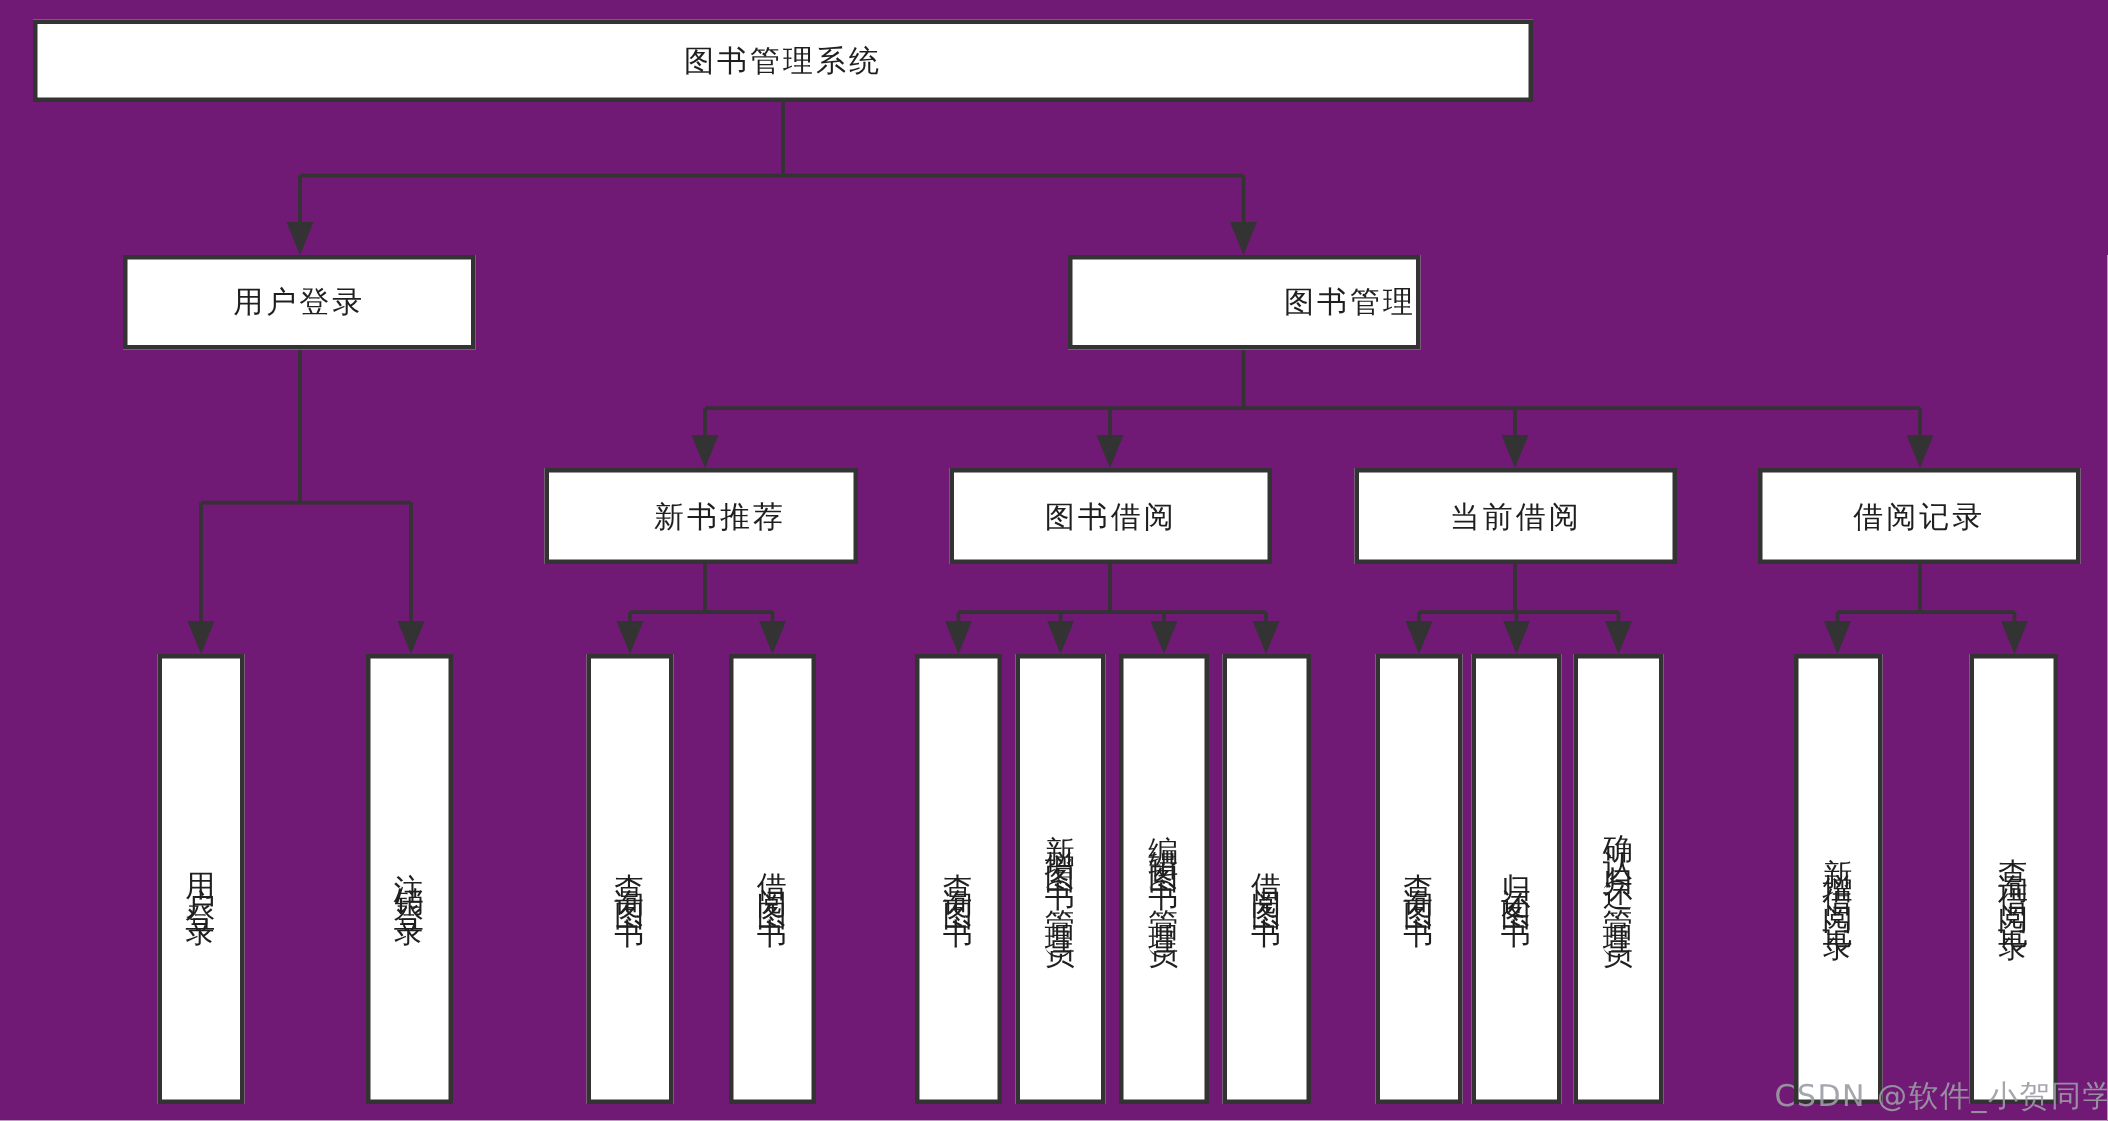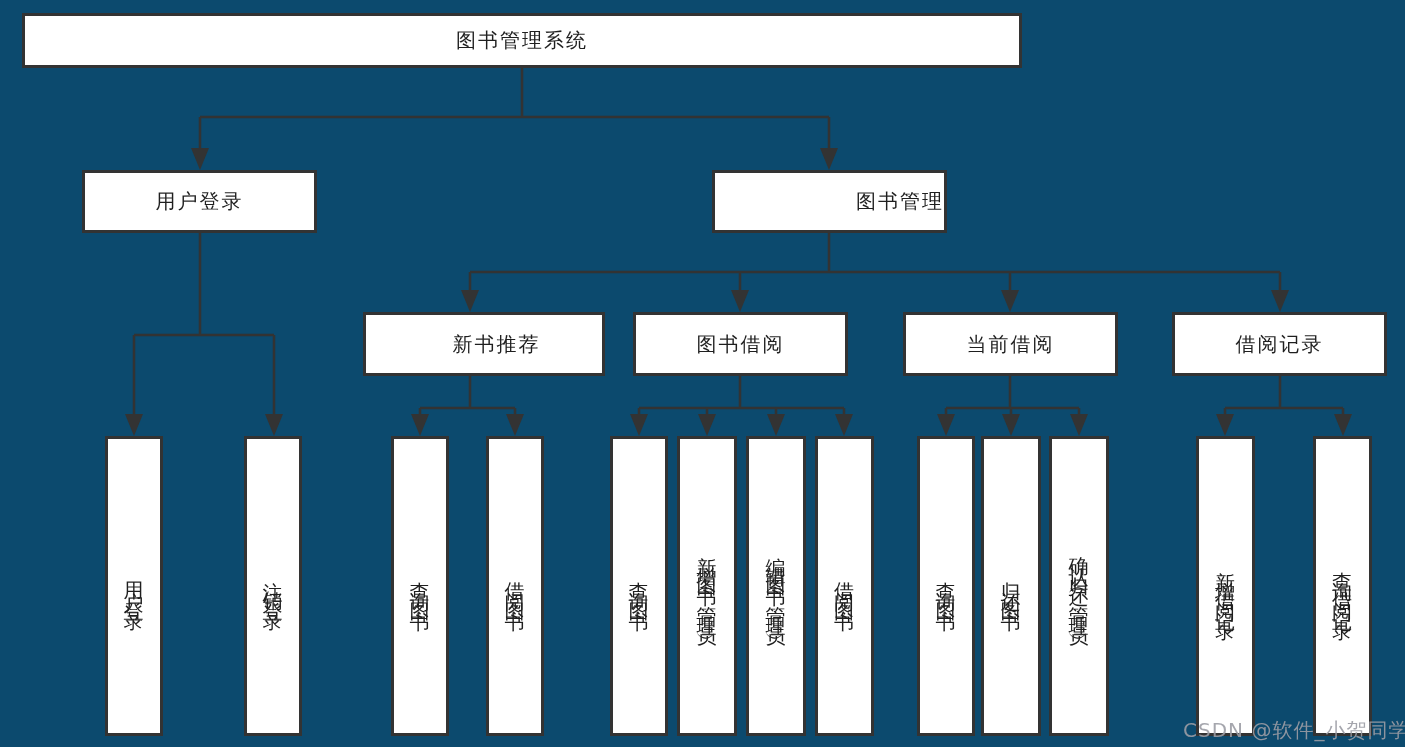--- a/index.html
+++ b/index.html
@@ -1,21 +1,21 @@
 <!DOCTYPE html>
 <html><head>
 <meta charset="utf-8">
 <style>
   html, body { margin: 0; padding: 0; background: #ffffff; }
   body { font-family: "DejaVu Sans", sans-serif; }
   #canvas {
     position: relative;
     width: 1405px;
     height: 747px;
-    background: #0c4a6e;
+    background: #701a75;
     overflow: hidden;
   }
   #wires { position: absolute; left: 0; top: 0; z-index: 1; }
   .node {
     position: absolute;
     box-sizing: border-box;
     border: 3px solid #333333;
     background: #ffffff;
     display: flex;
     align-items: center;
@@ -98,21 +98,21 @@
     <span class="hlabel">图书管理系统</span>
   </div>
 
   <div class="node" style="left:82px; top:170px; width:235px; height:63px;">
     <span class="hlabel">用户登录</span>
   </div>
   <div class="node" style="left:712px; top:170px; width:235px; height:63px;justify-content:flex-end;">
     <span class="hlabel">图书管理</span>
   </div>
 
-  <div class="node" style="left:363px; top:312px; width:242px; height:64px;padding-left:25px;">
+  <div class="node" style="left:363px; top:312px; width:209px; height:64px;padding-left:25px;">
     <span class="hlabel">新书推荐</span>
   </div>
   <div class="node" style="left:633px; top:312px; width:215px; height:64px;">
     <span class="hlabel">图书借阅</span>
   </div>
   <div class="node" style="left:903px; top:312px; width:215px; height:64px;text-align:center;">
     <span class="hlabel">当前借阅</span>
   </div>
   <div class="node" style="left:1172px; top:312px; width:215px; height:64px;text-align:center;">
     <span class="hlabel">借阅记录</span>

